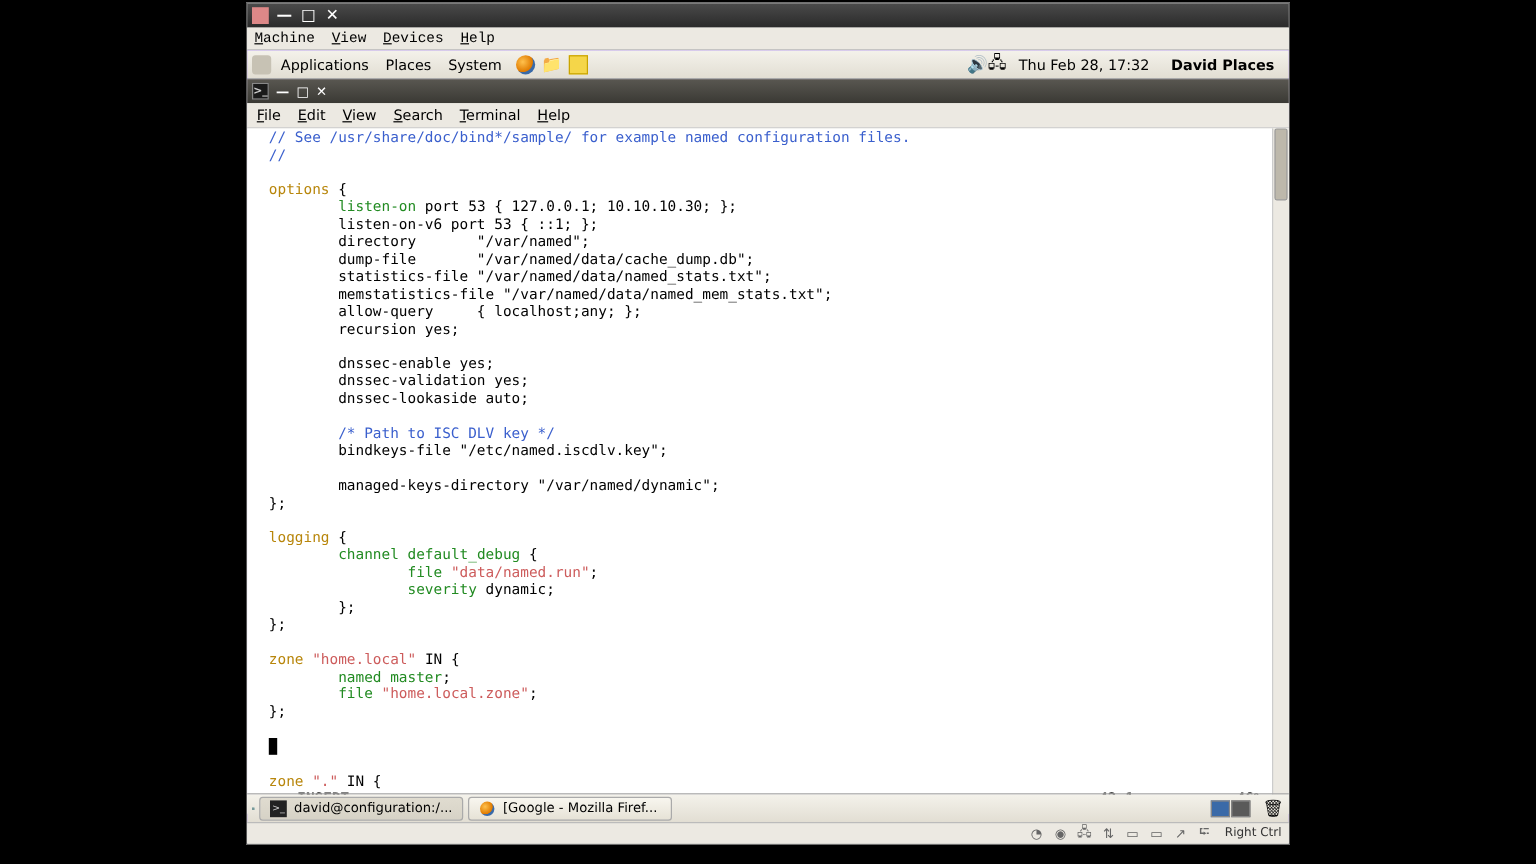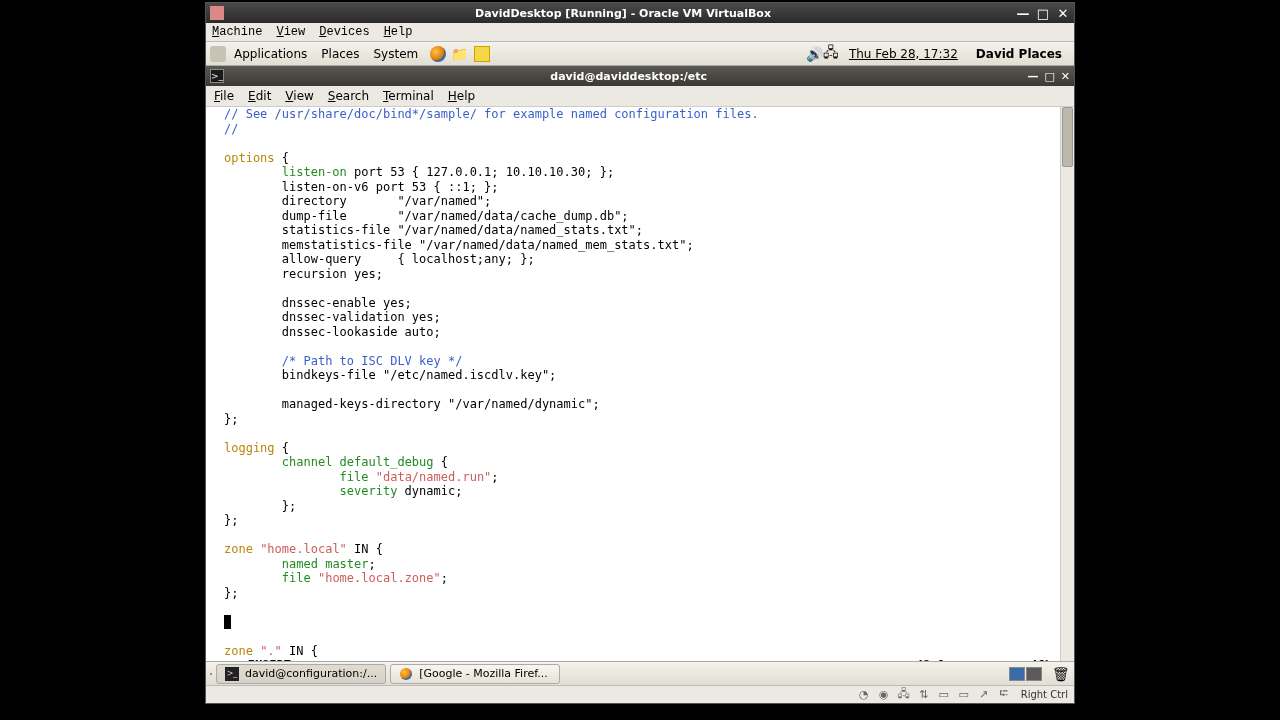--- a/index.html
+++ b/index.html
@@ -65,21 +65,21 @@
   display: flex;
   align-items: center;
   padding: 0 4px;
   font-size: 12px;
 }
 .gnome-panel .pmenu { display:flex; gap:2px; align-items:center; }
 .gnome-panel .pitem { padding: 0 6px; cursor:pointer; }
 .gnome-panel .picons { display:flex; gap:6px; margin-left:6px; }
 .gnome-panel .icon16 { width:16px; height:16px; display:flex; align-items:center; justify-content:center; font-size:14px; }
 .gnome-panel .spacer { flex:1; }
-.gnome-panel .clock { padding: 0 10px; text-decoration: underline; }
+.gnome-panel .clock { padding: 0 10px; }
 .gnome-panel .user { font-weight:bold; padding: 0 8px; }
 .inner-window {
   position: absolute;
   left: 0; top: 24px; right: 0;
   height: 612px;
   display:flex; flex-direction:column;
   background:#ece9e2;
 }
 .inner-titlebar {
   background: linear-gradient(#595751,#3a3934);
@@ -187,21 +187,20 @@
 .vbox-status .hostkey { color:#333; padding-left:4px; }
 .ff-icon { width:16px;height:16px;border-radius:50%;background:radial-gradient(circle at 35% 35%, #ffc14d, #e07b00 55%, #3a6aa8 60%);}
 .foot-icon{width:16px;height:16px;background:#c7c2b4;border-radius:3px;}
 </style>
 </head>
 <body>
 
 <div class="vbox-window">
   <div class="titlebar">
     <div class="app-icon"></div>
-    <div class="title">DavidDesktop [Running] - Oracle VM VirtualBox</div>
     <div class="win-btns">
       <div class="wbtn">—</div>
       <div class="wbtn">□</div>
       <div class="wbtn">✕</div>
     </div>
   </div>
   <div class="vbox-menu">
     <span><u>M</u>achine</span>
     <span><u>V</u>iew</span>
     <span><u>D</u>evices</span>
@@ -226,21 +225,20 @@
       <div class="spacer"></div>
       <div class="icon16">🔊</div>
       <div class="icon16">🖧</div>
       <div class="clock">Thu Feb 28, 17:32</div>
       <div class="user">David Places</div>
     </div>
 
     <div class="inner-window">
       <div class="inner-titlebar">
         <div class="i-icon">&gt;_</div>
-        <div class="i-title">david@daviddesktop:/etc</div>
         <div class="win-btns">
           <div class="wbtn">—</div>
           <div class="wbtn">□</div>
           <div class="wbtn">✕</div>
         </div>
       </div>
       <div class="inner-menu">
         <span><u>F</u>ile</span>
         <span><u>E</u>dit</span>
         <span><u>V</u>iew</span>

